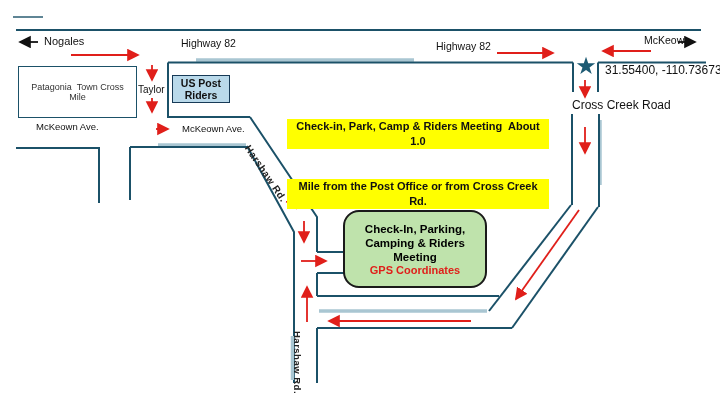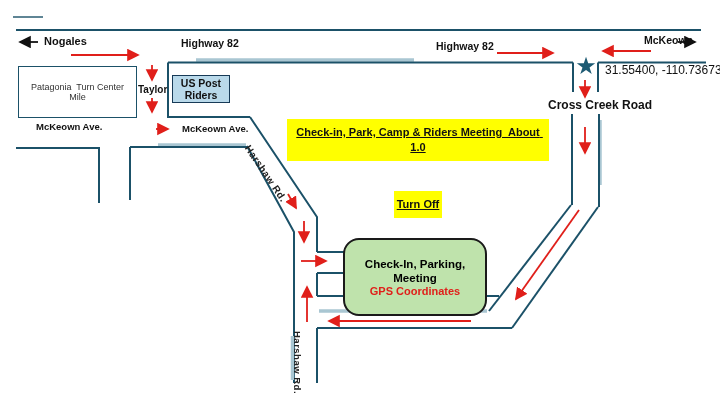--- a/index.html
+++ b/index.html
@@ -5,41 +5,41 @@
   :root{
     --road:#1b5168; --strip:#a9c6d2; --red:#e01f1a; --ink:#111;
     --yellow:#ffff00; --green:#bfe3ac; --green-border:#1a1a1a;
     --po-fill:#b9d9ea; --po-border:#173a57; --star:#1d5a73;
   }
   html,body{margin:0;padding:0;background:#fff;}
   .map{position:relative;width:720px;height:405px;background:#fff;overflow:hidden;
        font-family:"Liberation Sans", sans-serif;color:var(--ink);}
   .map svg{position:absolute;left:0;top:0;}
   .lbl{position:absolute;white-space:pre;line-height:1.1;}
-  .b{font-weight:bold;}
+  .b{font-weight:normal;}
   .road-line{stroke:var(--road);stroke-width:2;fill:none;}
   .thin{stroke-width:1.4;}
   .strip{stroke:var(--strip);stroke-width:3.5;fill:none;}
   .arrow{stroke:var(--red);stroke-width:1.8;fill:none;}
   .arrow-blk{stroke:var(--ink);stroke-width:1.8;fill:none;}
   .ah-red{fill:var(--red);}
   .ah-blk{fill:var(--ink);}
   .parkbox{position:absolute;left:18px;top:66px;width:119px;height:52px;background:#fff;
     border:1.5px solid var(--road);box-sizing:border-box;display:flex;flex-direction:column;
     align-items:center;justify-content:center;text-align:center;font-size:9px;color:#333;}
   .parkstrip{position:absolute;left:20px;top:67px;width:112px;height:5px;background:var(--strip);opacity:.75;}
   .pobox{position:absolute;left:172px;top:75px;width:58px;height:28px;background:var(--po-fill);
     border:1.6px solid var(--po-border);box-sizing:border-box;display:flex;flex-direction:column;
     align-items:center;justify-content:center;text-align:center;font-size:10.5px;font-weight:bold;line-height:12px;}
   .note{position:absolute;left:287px;top:89px;width:262px;text-align:center;font-size:11px;
     font-weight:600;line-height:15px;white-space:pre-wrap;}
-  .note span{background:var(--yellow);padding:6px 3px;display:inline-block;text-decoration:underline;}
+  .note span{background:var(--yellow);padding:0 3px;display:inline-block;}
   .greenbox{position:absolute;left:343px;top:210px;width:144px;height:78px;background:var(--green);
     border:2px solid var(--green-border);border-radius:16px;box-sizing:border-box;display:flex;
-    flex-direction:column;align-items:center;justify-content:center;text-align:center;margin-top:28px;}
+    flex-direction:column;align-items:center;justify-content:center;text-align:center;}
   .greenbox .t{font-size:11.5px;font-weight:bold;line-height:14px;color:#000;white-space:pre;}
   .greenbox .g{font-size:11px;font-weight:bold;line-height:13px;color:var(--red);white-space:pre;}
   .star{position:absolute;left:572px;top:54px;width:28px;text-align:center;font-size:24px;
     color:var(--star);line-height:24px;}
   .harshaw-diag{position:absolute;left:252px;top:143px;font-size:10px;font-weight:bold;
     transform:rotate(56deg);transform-origin:0 0;letter-spacing:.5px;color:#222;}
   .harshaw-vert{position:absolute;left:292px;top:331px;font-size:9.5px;font-weight:bold;
     writing-mode:vertical-rl;letter-spacing:.5px;color:#222;}
 </style>
 </head>
@@ -123,45 +123,47 @@
     </g>
   </svg>
 
   <div class="lbl b" style="left:44px;top:35px;font-size:11px;">Nogales</div>
   <div class="lbl b" style="left:181px;top:38px;font-size:10.5px;">Highway 82</div>
   <div class="lbl b" style="left:436px;top:41px;font-size:10.5px;">Highway 82</div>
   <div class="lbl b" style="left:644px;top:35px;font-size:10.5px;">McKeown</div>
 
   <div class="parkstrip"></div>
   <div class="parkbox">
-    <div style="white-space:pre;">Patagonia  Turn Center</div>
+    <div style="white-space:pre;">Patagonia  Town Cross</div>
     <div>Mile</div>
   </div>
 
   <div class="lbl b" style="left:138px;top:84px;font-size:10px;">Taylor</div>
 
   <div class="pobox">
     <div>US Post</div>
     <div>Riders</div>
   </div>
 
   <div class="lbl b" style="left:36px;top:122px;font-size:9.5px;">McKeown Ave.</div>
   <div class="lbl b" style="left:182px;top:124px;font-size:9.5px;">McKeown Ave.</div>
 
   <div class="note">
     <div><span>Check-in, Park, Camp &amp; Riders Meeting  About 1.0</span></div>
+    <div><span>Mile from the Post Office or from Cross Creek Rd.</span></div>
     <div><span>Turn Off</span></div>
   </div>
 
   <div class="star">★</div>
   <div class="lbl" style="left:605px;top:64px;font-size:12px;">31.55400, -110.73673</div>
-  <div class="lbl b" style="left:548px;top:99px;font-size:12px;">Cross Creek Road</div>
+  <div class="lbl b" style="left:572px;top:99px;font-size:12px;">Cross Creek Road</div>
 
   <div class="harshaw-diag">Harshaw Rd.</div>
   <div class="harshaw-vert">Harshaw Rd.</div>
 
   <div class="greenbox">
     <div class="t">Check-In, Parking,</div>
+    <div class="t">Camping &amp; Riders</div>
     <div class="t">Meeting</div>
     <div class="g">GPS Coordinates</div>
   </div>
 
 </div>
 
 </body></html>

